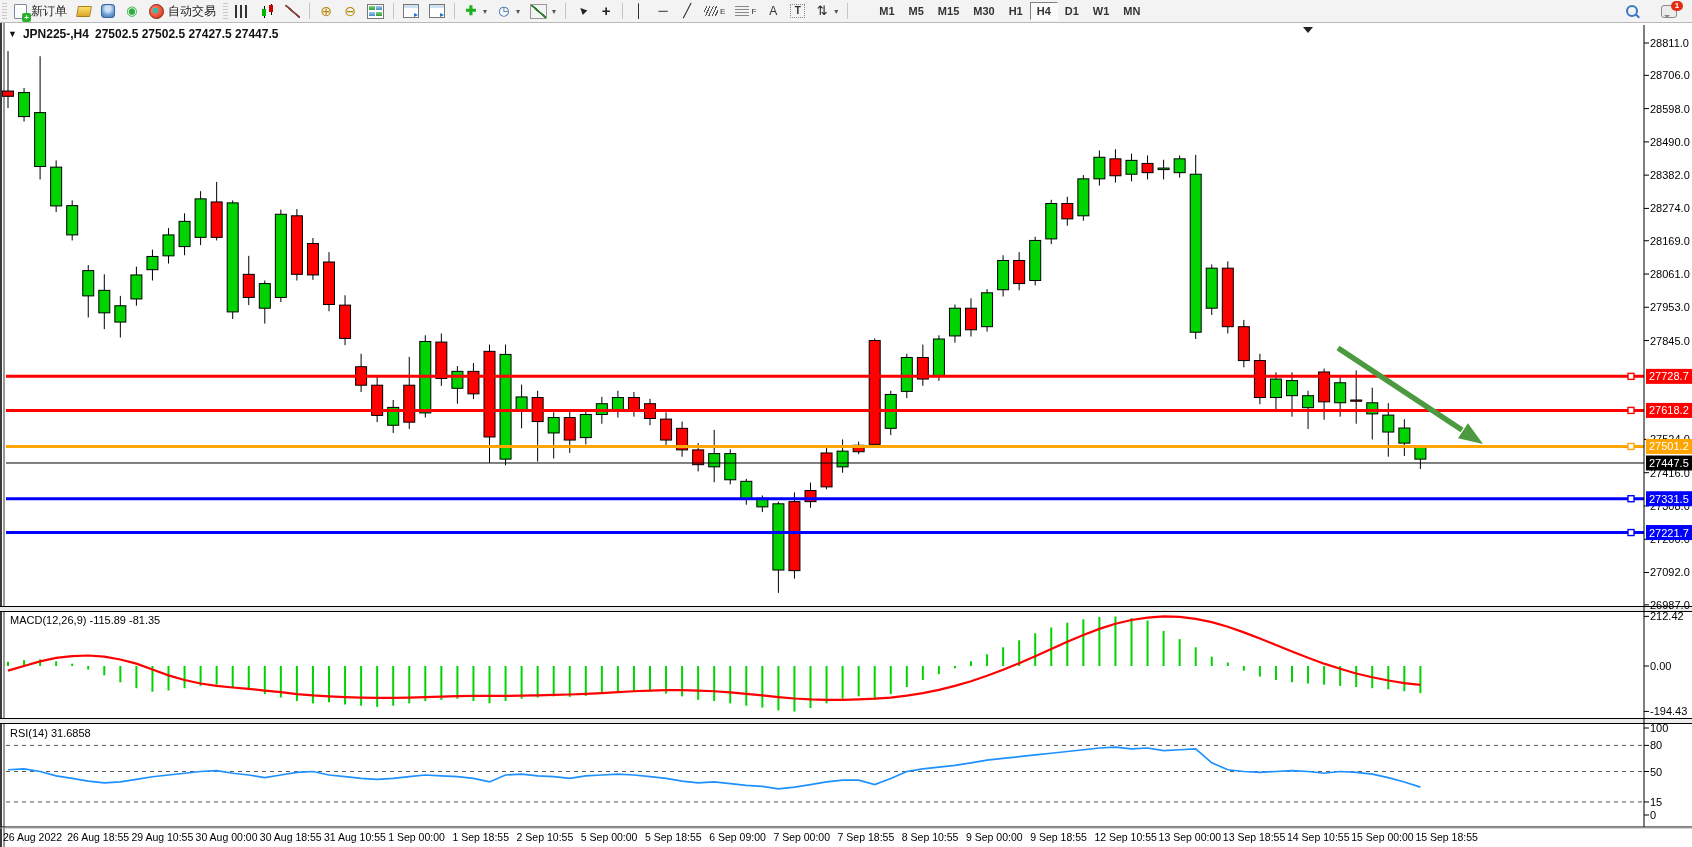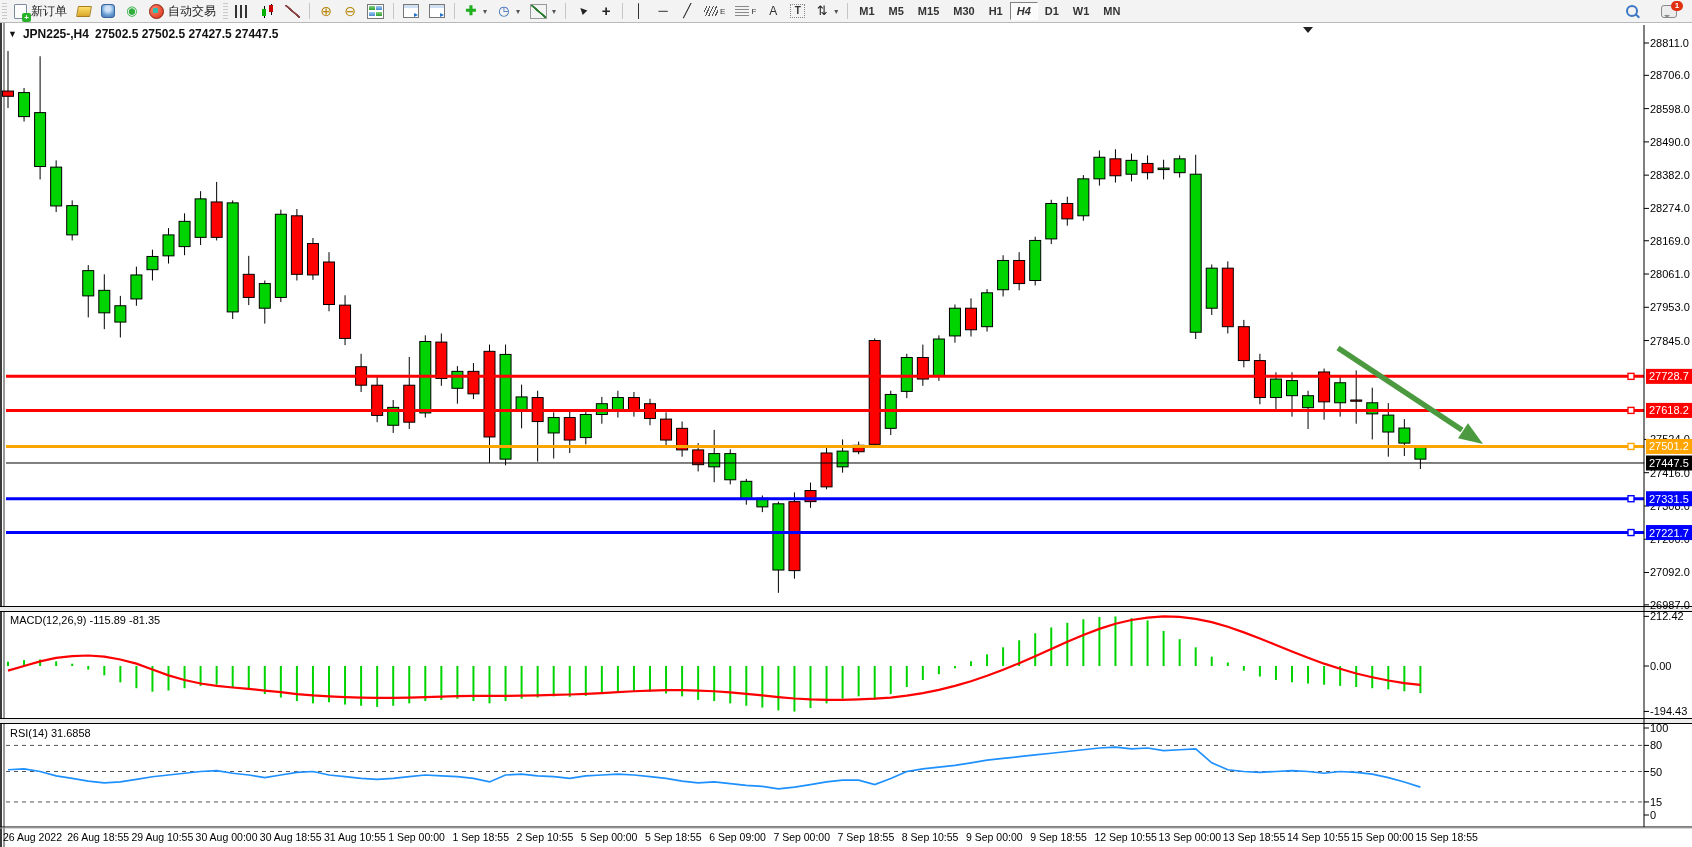--- a/index.html
+++ b/index.html
@@ -39,23 +39,23 @@
   .i-chan{width:14px;height:10px;background:repeating-linear-gradient(115deg,transparent 0 2px,#555 2px 3px);position:relative;}
   .i-fibo{width:14px;height:10px;background:repeating-linear-gradient(0deg,#888 0 1px,transparent 1px 3px);position:relative;}
   .subE{font-size:8px;color:#333;vertical-align:sub;margin-left:-2px;}
   .i-tbox{width:13px;height:12px;border:1px dotted #888;font:bold 10px/12px "Liberation Sans",sans-serif;text-align:center;color:#333;}
   .i-lens{width:8px;height:8px;border:2px solid #3a76c4;border-radius:50%;position:relative;margin-right:3px;}
   .i-lens::after{content:"";position:absolute;width:5px;height:2px;background:#3a76c4;transform:rotate(45deg);right:-4px;bottom:-2px;}
   .i-chat{width:14px;height:11px;border:1px solid #8a8a8a;background:#ececec;border-radius:3px;position:relative;}
   .i-chat::after{content:"";position:absolute;left:2px;bottom:-4px;border:3px solid transparent;border-top-color:#8a8a8a;}
   .i-chat .badge{position:absolute;top:-5px;right:-7px;min-width:10px;height:10px;background:#e03010;color:#fff;
                  font:bold 8px/10px "Liberation Sans",sans-serif;text-align:center;border-radius:5px;padding:0 1px;}
-  .tf-group{display:flex;align-items:center;margin-left:0;text-align:right;}
+  .tf-group{display:flex;align-items:center;margin-left:20px;text-align:right;}
   .tf-btn{padding:2px 6px;font-size:11px;font-weight:bold;color:#333;cursor:default;border:1px solid transparent;}
-  .tf-btn.active{background:#fbfbfb;border-color:#808080 #fff #fff #808080;font-style:italic;}
+  .tf-btn.active{background:#fbfbfb;border-color:#808080 #fff #fff #808080;}
   .tb-right{margin-left:auto;display:flex;align-items:center;gap:10px;padding-right:10px;}
   
   .chart-window{position:absolute;top:22px;left:0;width:1692px;height:825px;background:#fff;}
   .chart-title{position:absolute;top:5px;left:8px;display:flex;align-items:center;gap:6px;
                font-size:12px;font-weight:bold;color:#111;z-index:3;}
   .chart-title .dd{font-size:9px;font-weight:normal;}
   svg text{font-family:"Liberation Sans",sans-serif;}
 </style>
 </head>
 <body>

